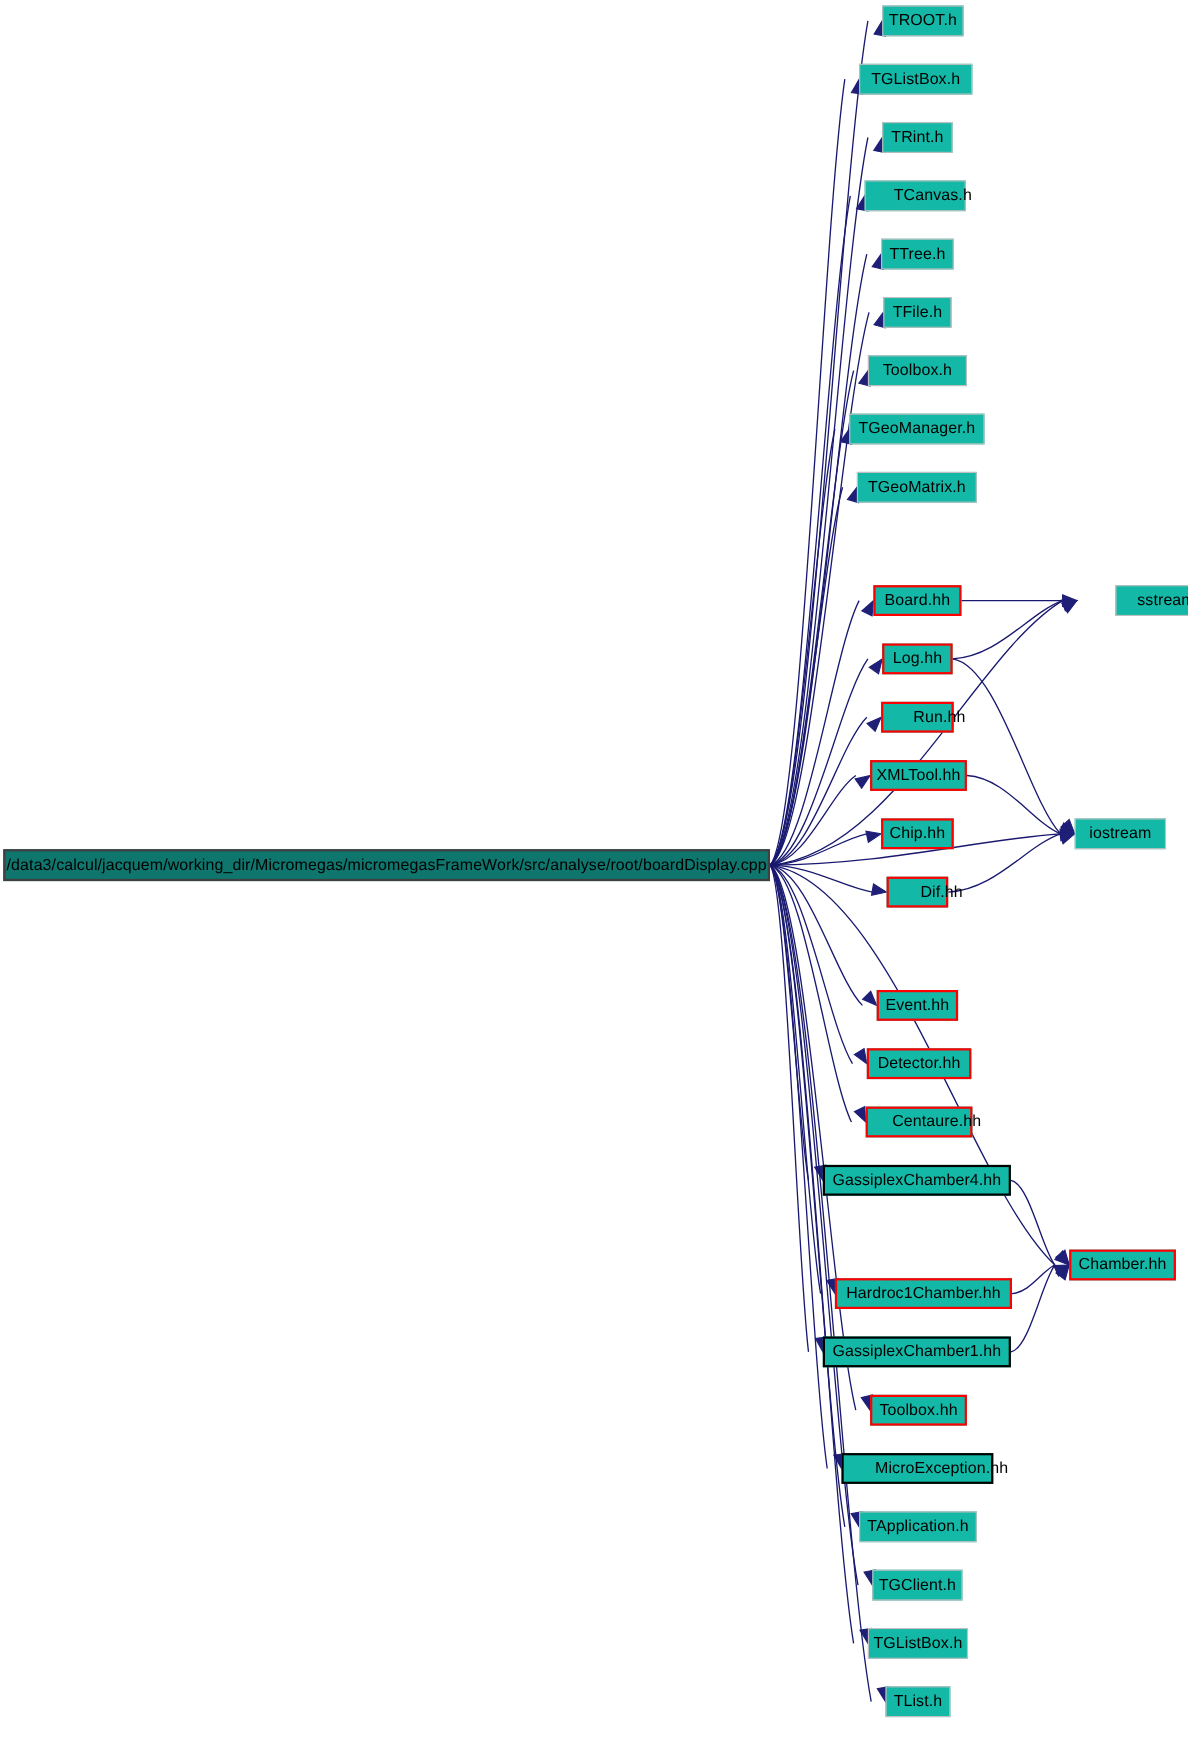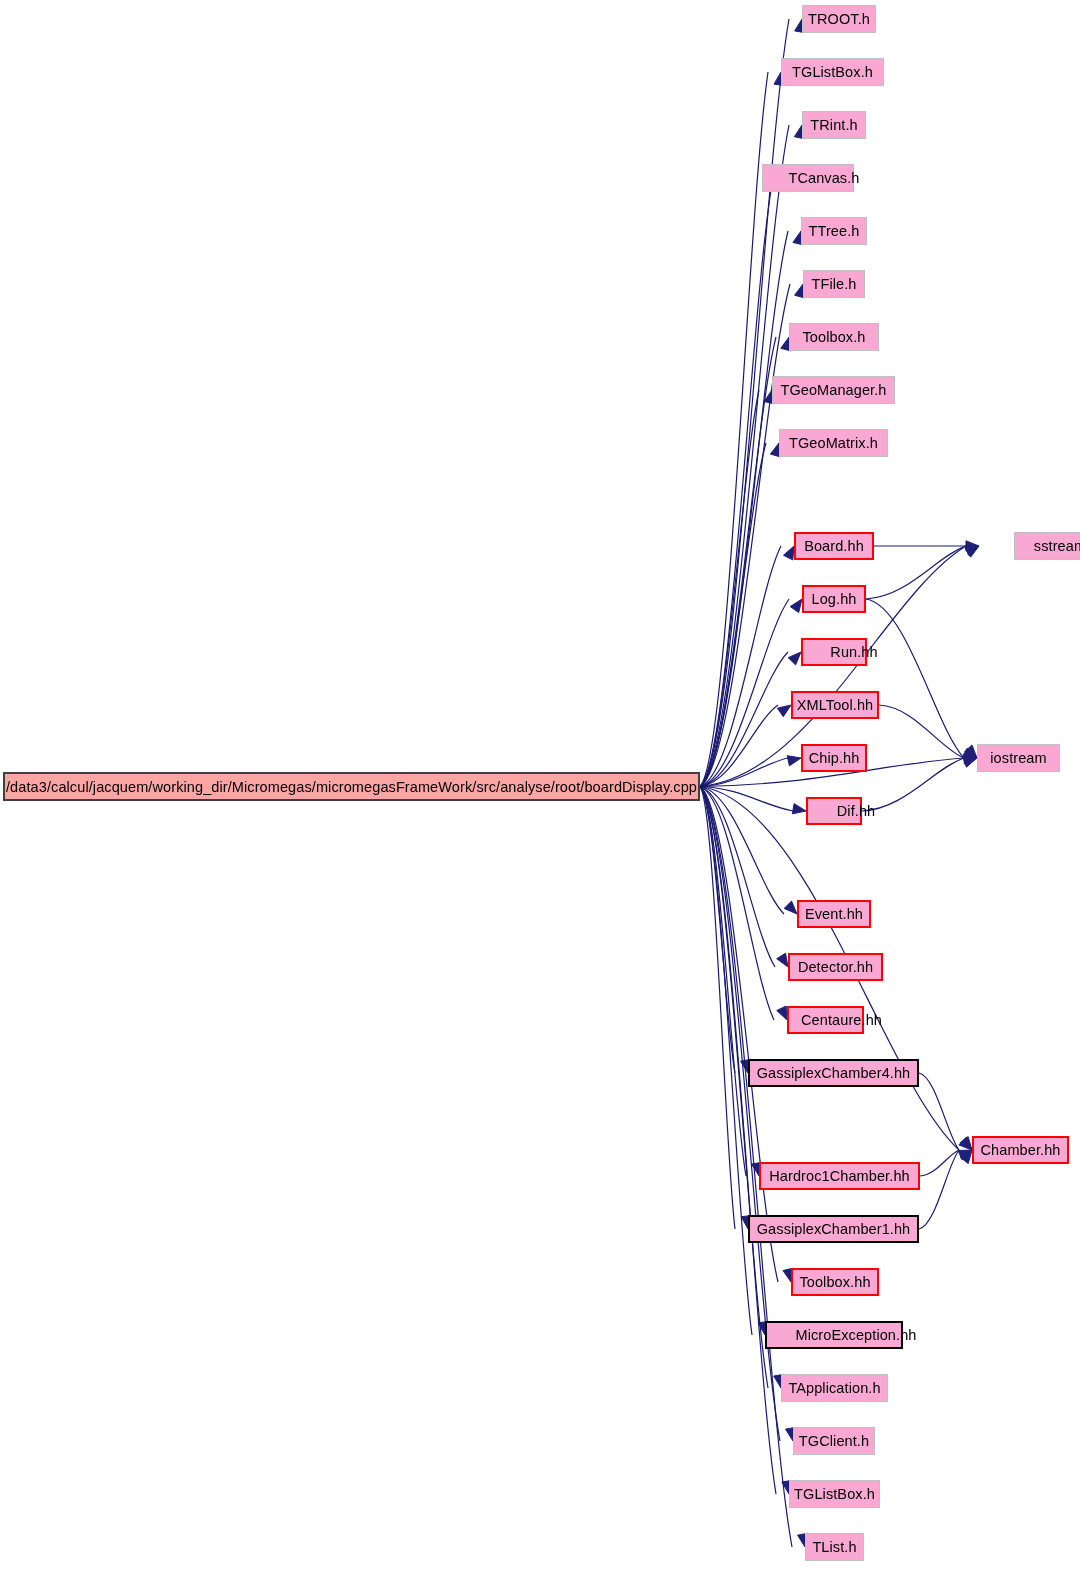--- a/index.html
+++ b/index.html
@@ -23,35 +23,35 @@
     height: 1579px;
     pointer-events: none;
   }
   .node {
     position: absolute;
     box-sizing: border-box;
     display: flex;
     align-items: center;
     justify-content: center;
     height: 28px;
-    background: #f9a8d4;
+    background: #14b8a6;
     border: 1px solid #c0c0c0;
     font-size: 14.5px;
     color: #000000;
     white-space: nowrap;
     letter-spacing: 0.1px;
   }
   .node.red {
     border: 2px solid #ff0000;
   }
   .node.black {
     border: 2px solid #000000;
   }
   .node.root {
-    background: #fca5a5;
+    background: #0f766e;
     border: 2px solid #404040;
     height: 29px;
   }
   .node span {
     padding: 0 8px;
   }
 </style>
 </head>
 <body>
 
@@ -143,21 +143,21 @@
   <div id="node-layer">
       <div class="node " style="left: 802px; top: 5px; width: 74px;">
         <span>TROOT.h</span>
       </div>
       <div class="node " style="left: 781px; top: 58px; width: 103px;">
         <span>TGListBox.h</span>
       </div>
       <div class="node " style="left: 802px; top: 111px; width: 64px;">
         <span>TRint.h</span>
       </div>
-      <div class="node " style="left: 762px; top: 164px; width: 92px; padding-left: 32px;">
+      <div class="node " style="left: 786px; top: 164px; width: 92px; padding-left: 32px;">
         <span>TCanvas.h</span>
       </div>
       <div class="node " style="left: 801px; top: 217px; width: 66px;">
         <span>TTree.h</span>
       </div>
       <div class="node " style="left: 803px; top: 270px; width: 62px;">
         <span>TFile.h</span>
       </div>
       <div class="node " style="left: 789px; top: 323px; width: 90px;">
         <span>Toolbox.h</span>
@@ -185,21 +185,21 @@
       </div>
       <div class="node red" style="left: 806px; top: 797px; width: 56px; padding-left: 44px;">
         <span>Dif.hh</span>
       </div>
       <div class="node red" style="left: 797px; top: 900px; width: 74px;">
         <span>Event.hh</span>
       </div>
       <div class="node red" style="left: 788px; top: 953px; width: 95px;">
         <span>Detector.hh</span>
       </div>
-      <div class="node red" style="left: 787px; top: 1006px; width: 77px; padding-left: 32px;">
+      <div class="node red" style="left: 787px; top: 1006px; width: 97px; padding-left: 32px;">
         <span>Centaure.hh</span>
       </div>
       <div class="node black" style="left: 748px; top: 1059px; width: 171px;">
         <span>GassiplexChamber4.hh</span>
       </div>
       <div class="node red" style="left: 759px; top: 1162px; width: 161px;">
         <span>Hardroc1Chamber.hh</span>
       </div>
       <div class="node black" style="left: 748px; top: 1215px; width: 171px; text-align: right;">
         <span>GassiplexChamber1.hh</span>

